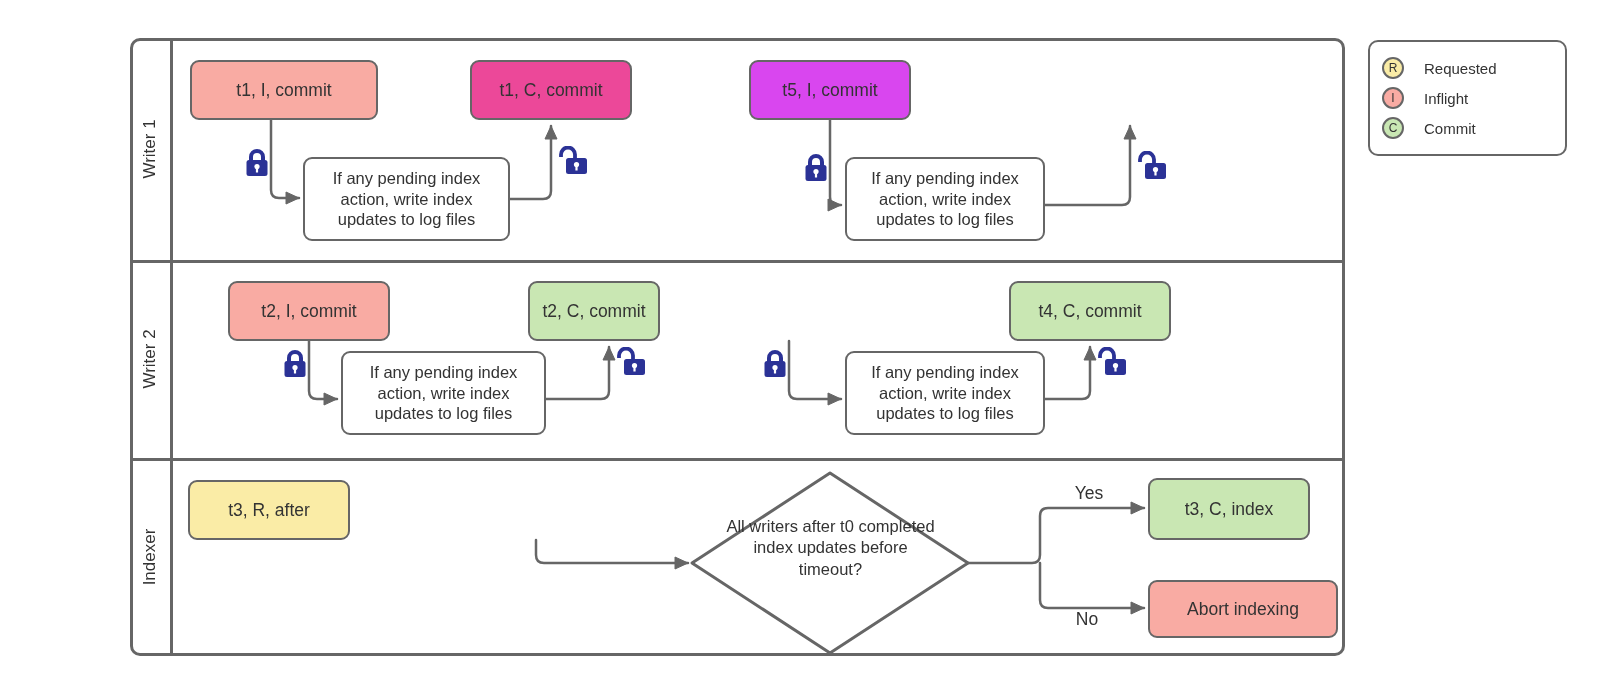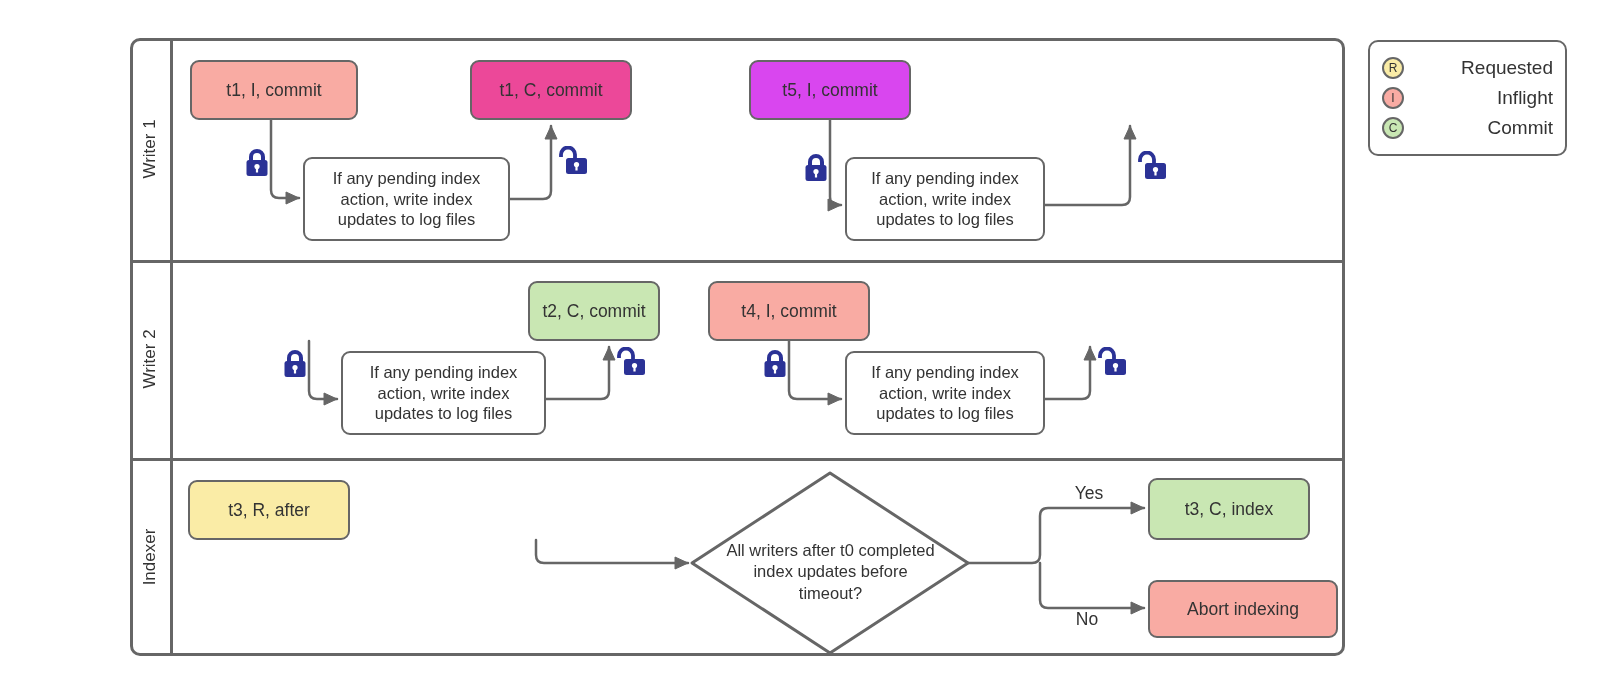--- a/index.html
+++ b/index.html
@@ -10,29 +10,29 @@
   .vdiv{position:absolute;left:37px;top:0;width:3px;height:100%;background:#666;}
   .hdiv{position:absolute;left:0;width:100%;height:3px;background:#666;}
   .lane-label{position:absolute;left:130px;width:40px;display:flex;align-items:center;justify-content:center;}
   .lane-label span{transform:rotate(-90deg);white-space:nowrap;font-size:17px;color:#333;}
   .node{position:absolute;display:flex;align-items:center;justify-content:center;text-align:center;
         border:2.5px solid #666;border-radius:9px;font-size:17.5px;box-sizing:border-box;background:#fff;}
   .note{font-size:16.5px;line-height:1.27;padding:2px 14px;}
   .flabel{position:absolute;font-size:17.5px;text-align:center;}
   svg.overlay{position:absolute;left:0;top:0;}
   .lockicon{position:absolute;}
-  .diamond-text{position:absolute;text-align:center;font-size:16.5px;line-height:1.3;margin-top:24px;}
+  .diamond-text{position:absolute;text-align:center;font-size:16.5px;line-height:1.3;}
   .legend{position:absolute;left:1368px;top:40px;width:199px;height:116px;border:2.5px solid #666;
           border-radius:10px;box-sizing:border-box;display:flex;flex-direction:column;
           justify-content:center;gap:3px;padding:4px 12px;background:#fff;}
   .legend-row{display:flex;align-items:center;height:27px;}
   .legend-circle{width:22px;height:22px;border-radius:50%;border:2px solid #666;display:flex;
                  align-items:center;justify-content:center;font-size:12px;color:#333;
                  box-sizing:border-box;flex:0 0 auto;}
-  .legend-label{flex:1;text-align:right;font-size:19px;color:#333;}
+  .legend-label{flex:1;text-align:left;font-size:15px;color:#333;padding-left:20px;}
 </style>
 </head>
 <body>
 
 <div id="canvas">
 
   <div class="frame">
     <div class="vdiv"></div>
     <div class="hdiv" style="top:219px;"></div>
     <div class="hdiv" style="top:417px;"></div>
@@ -68,30 +68,31 @@
       <path d="M789,341 V391 Q789,399 797,399 H841" marker-end="url(#arr)"></path>
       <path d="M1045,399 H1082 Q1090,399 1090,391 V347" marker-end="url(#arr)"></path>
 
       <path d="M536,540 V555 Q536,563 544,563 H688" marker-end="url(#arr)"></path>
       <path d="M968,563 H1032 Q1040,563 1040,555 V516 Q1040,508 1048,508 H1144" marker-end="url(#arr)"></path>
       <path d="M1040,563 V600 Q1040,608 1048,608 H1144" marker-end="url(#arr)"></path>
     </g>
     <polygon points="692,563 830,473 968,563 830,653" fill="#fff" stroke="#666" stroke-width="3" stroke-linejoin="round"></polygon>
   </svg>
 
-  <div class="node" style="left: 190px; top: 60px; width: 168px; height: 60px; background-color: rgb(249, 171, 163);">t1, I, commit</div>
+  <div class="node" style="left: 190px; top: 60px; width: 188px; height: 60px; background-color: rgb(249, 171, 163);">t1, I, commit</div>
   <div class="node note" style="left:303px;top:157px;width:207px;height:84px;">If any pending index action, write index updates to log files</div>
   <div class="node" style="left: 470px; top: 60px; width: 162px; height: 60px; background-color: #ec4899;">t1, C, commit</div>
   <div class="node" style="left: 749px; top: 60px; width: 162px; height: 60px; background-color: #d946ef;">t5, I, commit</div>
   <div class="node note" style="left:845px;top:157px;width:200px;height:84px;">If any pending index action, write index updates to log files</div>
 
+  <div class="node" style="left: 228px; top: 281px; width: 162px; height: 60px; background-color: rgb(249, 171, 163);">t2, I, commit</div>
   <div class="node note" style="left:341px;top:351px;width:205px;height:84px;">If any pending index action, write index updates to log files</div>
   <div class="node" style="left: 528px; top: 281px; width: 132px; height: 60px; background-color: rgb(201, 231, 179);">t2, C, commit</div>
-  <div class="node" style="left: 708px; top: 281px; width: 162px; height: 60px; background-color: rgb(249, 171, 163);">t4, I, commit</div>
   <div class="node note" style="left:845px;top:351px;width:200px;height:84px;">If any pending index action, write index updates to log files</div>
+  <div class="node" style="left: 1009px; top: 281px; width: 162px; height: 60px; background-color: rgb(201, 231, 179);">t4, C, commit</div>
 
   <div class="node" style="left: 188px; top: 480px; width: 162px; height: 60px; background-color: rgb(250, 236, 166);">t3, R, after</div>
   <div class="diamond-text" style="left:723px;top:516px;width:215px;">All writers after t0 completed index updates before timeout?</div>
   <div class="flabel" style="left:1062px;top:483px;width:54px;">Yes</div>
   <div class="flabel" style="left:1062px;top:609px;width:50px;">No</div>
   <div class="node" style="left: 1148px; top: 478px; width: 162px; height: 62px; background-color: rgb(201, 231, 179);">t3, C, index</div>
   <div class="node" style="left: 1148px; top: 580px; width: 190px; height: 58px; background-color: rgb(249, 171, 163);">Abort indexing</div>
 
   <svg class="lockicon" style="left:245px;top:148px;" width="24" height="30" viewBox="0 0 24 30">
     <path d="M6,13 V9 a6,6 0 0 1 12,0 V13" fill="none" stroke="#2b3296" stroke-width="4"></path>

